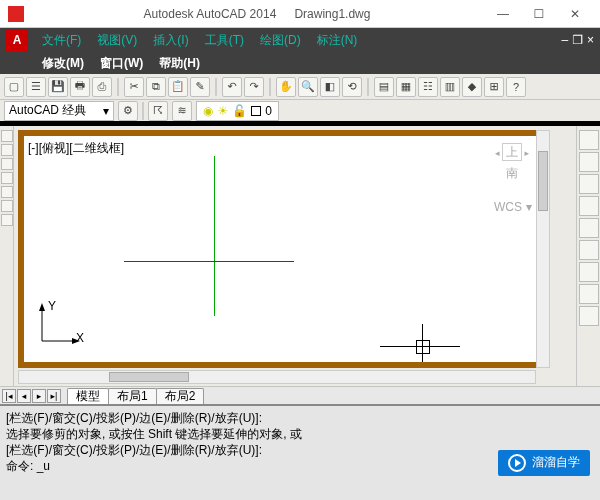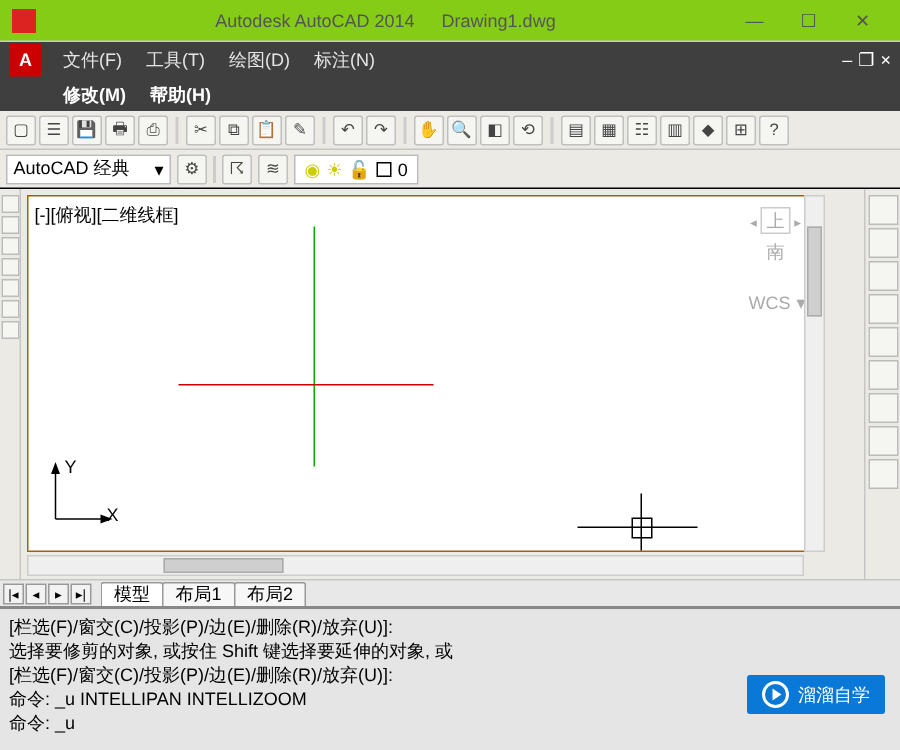--- a/index.html
+++ b/index.html
@@ -1,48 +1,48 @@
 <!DOCTYPE html>
 <html><head>
 <meta charset="utf-8">
 <style>
 * { margin:0; padding:0; box-sizing:border-box; font-family:"Microsoft YaHei","SimSun",sans-serif; font-size:12px; }
 body { background:#e8e8e8; width:600px; height:500px; overflow:hidden; position:relative; }
 
 
-.titlebar { height:28px; background:#84cc16; display:flex; align-items:center; padding:0 8px; color:#555; border-bottom:1px solid #ccc;}
+.titlebar { height:28px; background:#ffffff; display:flex; align-items:center; padding:0 8px; color:#555; border-bottom:1px solid #ccc;}
 .titlebar .app-logo { width:16px; height:16px; background:#d22; margin-right:4px; }
 .titlebar .title { flex:1; text-align:center; font-size:13px; }
 .titlebar .win-btns { display:flex; gap:2px; }
 .titlebar .win-btns span { width:34px; height:20px; display:flex; align-items:center; justify-content:center; color:#555;}
 
 
 .menubar { background:#3f3f3f; display:flex; align-items:center; height:24px; padding-left:6px; flex-wrap:wrap;}
 .menubar .logo { width:22px; height:22px; background:#c00; margin-right:6px; display:flex; align-items:center; justify-content:center; color:#fff; font-weight:bold;}
-.menubar .mitem { color:#e5e5e5; padding:0 8px; line-height:24px; cursor:pointer; }
+.menubar .mitem { color:#14b8a6; padding:0 8px; line-height:24px; cursor:pointer; }
 .menubar .mdi { margin-left:auto; color:#fff; padding:0 6px; display:flex; gap:4px;}
 .menubar2 { background:#3f3f3f; display:flex; align-items:center; height:22px; padding-left:34px;}
 .menubar2 .mitem { color:#fff; padding:0 8px; line-height:22px; cursor:pointer;font-weight:bold; }
 
 
 .toolbar { background:#eceae5; height:26px; display:flex; align-items:center; padding:0 4px; gap:2px; border-bottom:1px solid #c5c5c5; }
 .toolbar .tbtn { width:20px; height:20px; border:1px solid #bfbfbf; background:#f5f5f2; display:flex; align-items:center; justify-content:center; font-size:11px; color:#444; border-radius:2px;}
 .toolbar .sep { width:2px; height:18px; background:#ccc; margin:0 3px;}
-.toolbar2 { background:#eceae5; height:26px; display:flex; align-items:center; padding:0 4px; gap:4px; border-bottom:1px solid #000000;}
+.toolbar2 { background:#eceae5; height:26px; display:flex; align-items:center; padding:0 4px; gap:4px; border-bottom:5px solid #000000;}
 .toolbar2 .wsel { height:20px; border:1px solid #bbb; background:#fff; padding:0 4px; display:flex; align-items:center; min-width:110px;}
 .toolbar2 .tbtn { width:20px; height:20px; border:1px solid #bfbfbf; background:#f5f5f2; display:flex; align-items:center; justify-content:center; font-size:11px; color:#444; border-radius:2px;}
 .toolbar2 .layerbox { display:flex; align-items:center; gap:4px; border:1px solid #bbb; background:#fff; padding:0 6px; height:20px; min-width:70px;}
 .swatch { width:10px; height:10px; background:#fff; border:1px solid #000;}
 
 
 .work { position:relative; height:260px; background:#eceae5; display:flex; }
 .ltool { width:14px; background:#eceae5; border-right:1px solid #c5c5c5; display:flex; flex-direction:column; gap:2px; padding-top:4px;}
 .ltool div { width:12px; height:12px; border:1px solid #bbb; background:#f5f5f2; margin-left:1px;}
 .canvas-wrap { flex:1; position:relative; }
-.canvas { position:absolute; left:4px; top:4px; right:30px; bottom:18px; background:#fff; border:1px solid #a16207; overflow:hidden;}
+.canvas { position:absolute; left:4px; top:4px; right:30px; bottom:18px; background:#fff; border:6px solid #a16207; overflow:hidden;}
 .canvas .vpinfo { position:absolute; left:4px; top:4px; color:#000; font-size:12px;}
 .cross-v { position:absolute; left:190px; top:20px; width:1px; height:160px; background:#0a0;}
 .cross-h { position:absolute; left:100px; top:125px; width:170px; height:1px; background:#c00;}
 .ucs { position:absolute; left:8px; bottom:8px; color:#000;}
 .ucs svg { overflow:visible;}
 .viewcube { position:absolute; right:6px; top:8px; width:44px; text-align:center; color:#aaa; font-size:10px;}
 .wcs { position:absolute; right:8px; top:64px; color:#aaa; font-size:11px; display:flex; align-items:center; gap:4px;}
 .pickbox { position:absolute; right:110px; bottom:8px; width:14px; height:14px; border:1px solid #000;}
 .pickcross-v { position:absolute; right:117px; bottom:-2px; width:1px; height:40px; background:#000;}
 .pickcross-h { position:absolute; right:80px; bottom:15px; width:80px; height:1px; background:#000;}
@@ -58,21 +58,21 @@
 .tabs .nav { display:flex; gap:1px; margin-right:6px;}
 .tabs .nav span { width:14px; height:14px; border:1px solid #999; background:#f2f2f2; display:flex; align-items:center; justify-content:center; font-size:9px;}
 .tabs .tab { padding:0 8px; border:1px solid #999; border-bottom:none; background:#f7f7f7; height:16px; line-height:14px; border-radius:2px 2px 0 0; margin-right:-1px;}
 .tabs .tab.active { background:#fff; font-weight:normal;}
 
 
 .cmd { background:#e5e5e5; border-top:2px solid #888; padding:4px 6px; font-family:"SimSun",monospace; font-size:12px; color:#000; line-height:16px; height:98px; overflow:hidden;}
 .cmd .line { white-space:pre; }
 
 
-.watermark { position:absolute; right:10px; bottom:24px; background:#0a78d6; color:#fff; padding:4px 10px; font-size:14px; display:flex; align-items:center; gap:6px; border-radius:2px;margin-top:20px;}
+.watermark { position:absolute; right:10px; bottom:24px; background:#0a78d6; color:#fff; padding:4px 10px; font-size:14px; display:flex; gap:6px; border-radius:2px;margin-top:20px;}
 .watermark .play { width:18px; height:18px; border:2px solid #fff; border-radius:50%; display:flex; align-items:center; justify-content:center;}
 .watermark .play::before { content:""; border-left:6px solid #fff; border-top:4px solid transparent; border-bottom:4px solid transparent; margin-left:2px;}
 </style>
 </head>
 <body>
 
 <div class="titlebar">
   <div class="app-logo"></div>
   <div class="title">
     <span>Autodesk AutoCAD 2014</span>
@@ -82,31 +82,34 @@
   <div class="win-btns">
     <span>—</span>
     <span>☐</span>
     <span>✕</span>
   </div>
 </div>
 
 <div class="menubar">
   <div class="logo">A</div>
   <div class="mitem">文件(F)</div>
+  <div class="mitem">视图(V)</div>
+  <div class="mitem">插入(I)</div>
   <div class="mitem">工具(T)</div>
   <div class="mitem">绘图(D)</div>
   <div class="mitem">标注(N)</div>
   <div class="mdi">
     <span>‒</span>
     <span>❐</span>
     <span>×</span>
   </div>
 </div>
 <div class="menubar2">
   <div class="mitem">修改(M)</div>
+  <div class="mitem">窗口(W)</div>
   <div class="mitem">帮助(H)</div>
 </div>
 
 <div class="toolbar">
   <div class="tbtn">▢</div>
   <div class="tbtn">☰</div>
   <div class="tbtn">💾</div>
   <div class="tbtn">🖶</div>
   <div class="tbtn">⎙</div>
   <div class="sep"></div>
@@ -218,20 +221,19 @@
   </div>
   <div class="tab active">模型</div>
   <div class="tab">布局1</div>
   <div class="tab">布局2</div>
 </div>
 
 <div class="cmd">
   <div class="line">[栏选(F)/窗交(C)/投影(P)/边(E)/删除(R)/放弃(U)]:</div>
   <div class="line">选择要修剪的对象, 或按住 Shift 键选择要延伸的对象, 或</div>
   <div class="line">[栏选(F)/窗交(C)/投影(P)/边(E)/删除(R)/放弃(U)]:</div>
-  <div class="line">命令: _u INTELLIPAN INTELLIZOOM</div>
   <div class="line">命令: _u</div>
 </div>
 
 <div class="watermark">
   <div class="play"></div>
   <span>溜溜自学</span>
 </div>
 
 </body></html>

